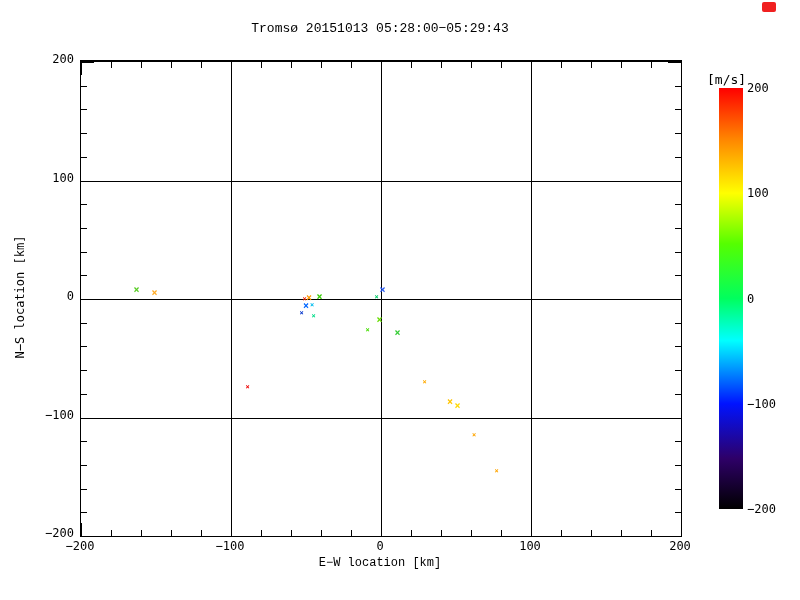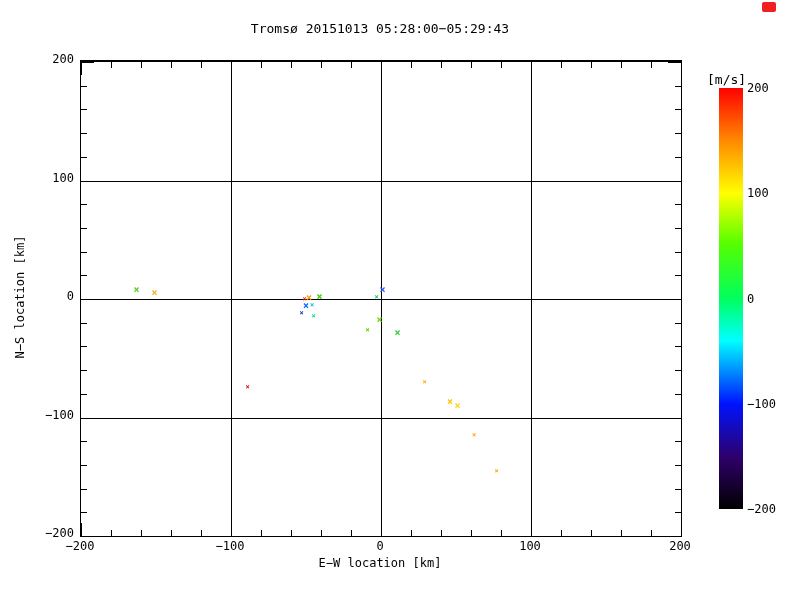--- a/index.html
+++ b/index.html
@@ -1,32 +1,32 @@
 <!DOCTYPE html>
 <html><head>
 <meta charset="utf-8">
 <style>
   html,body{margin:0;padding:0;background:#ffffff;}
   .screen{
     position:relative;width:800px;height:600px;background:#ffffff;overflow:hidden;
     font-family:"DejaVu Sans Mono","Liberation Mono",monospace;color:#000;
   }
-  .title-line{position:absolute;left:80px;width:600px;text-align:center;font-size:13px;line-height:14px;white-space:pre;}
+  .title-line{position:absolute;left:80px;width:600px;text-align:center;font-size:13px;line-height:14px;white-space:pre;font-family:Liberation Mono, monospace;}
   #title1{top:22px;}
   #title2{top:36px;}
   .plot{position:absolute;left:80px;top:60px;width:600px;height:474px;
         border:1px solid #000;border-top:2px solid #000;box-sizing:content-box;}
   .gridline-v{position:absolute;top:0;width:1px;height:100%;background:#000;}
   .gridline-h{position:absolute;left:0;height:1px;width:100%;background:#000;}
   .tick{position:absolute;background:#000;}
   .tick-label{position:absolute;font-size:12px;line-height:13px;white-space:pre;}
   .xtick-label{transform:translateX(-50%);}
   .ytick-label{width:74px;text-align:right;left:0;}
   .axis-label{position:absolute;font-size:12px;white-space:pre;}
-  #xlabel{left:80px;width:600px;text-align:center;top:556px;}
+  #xlabel{left:80px;width:600px;text-align:center;top:556px;font-family:Liberation Mono, monospace;}
   #ylabel{left:20px;top:297px;transform:translate(-50%,-50%) rotate(-90deg);}
   .point{position:absolute;font-weight:bold;line-height:1;transform:translate(-50%,-50%);}
   #colorbar{position:absolute;left:719px;top:88px;width:24px;height:421px;}
   .cb-tick-label{position:absolute;left:747px;font-size:12px;line-height:13px;white-space:pre;}
   #cb-unit{position:absolute;left:707px;top:72px;width:48px;text-align:left;font-size:13px;}
   #corner-mark{position:absolute;left:762px;top:2px;width:14px;height:10px;border-radius:2px;}
 </style>
 </head>
 <body>
 

